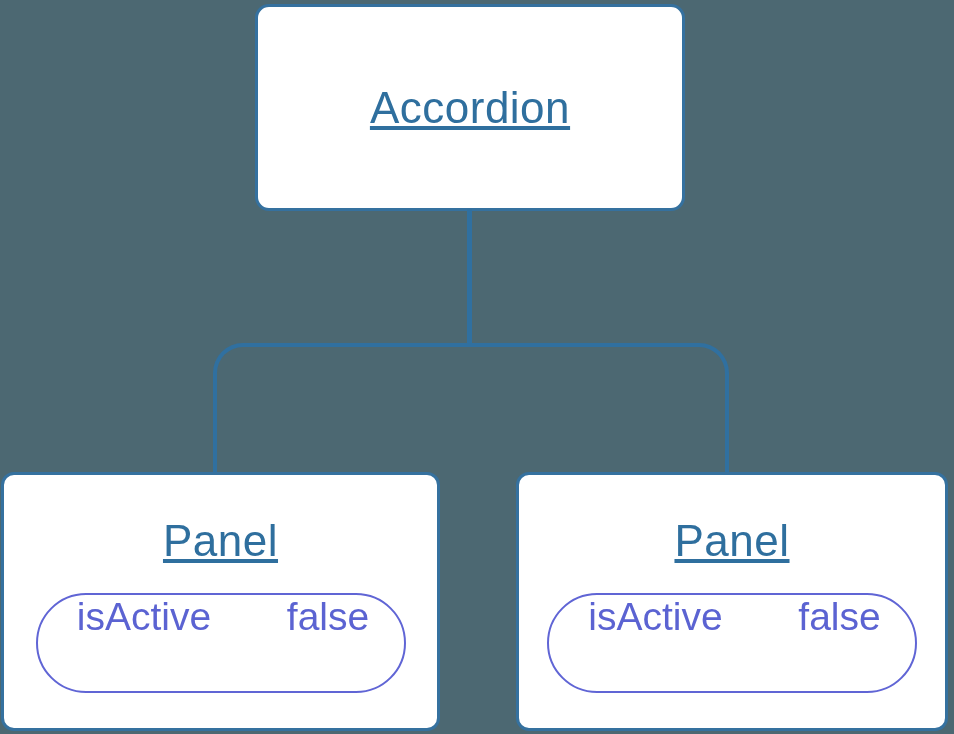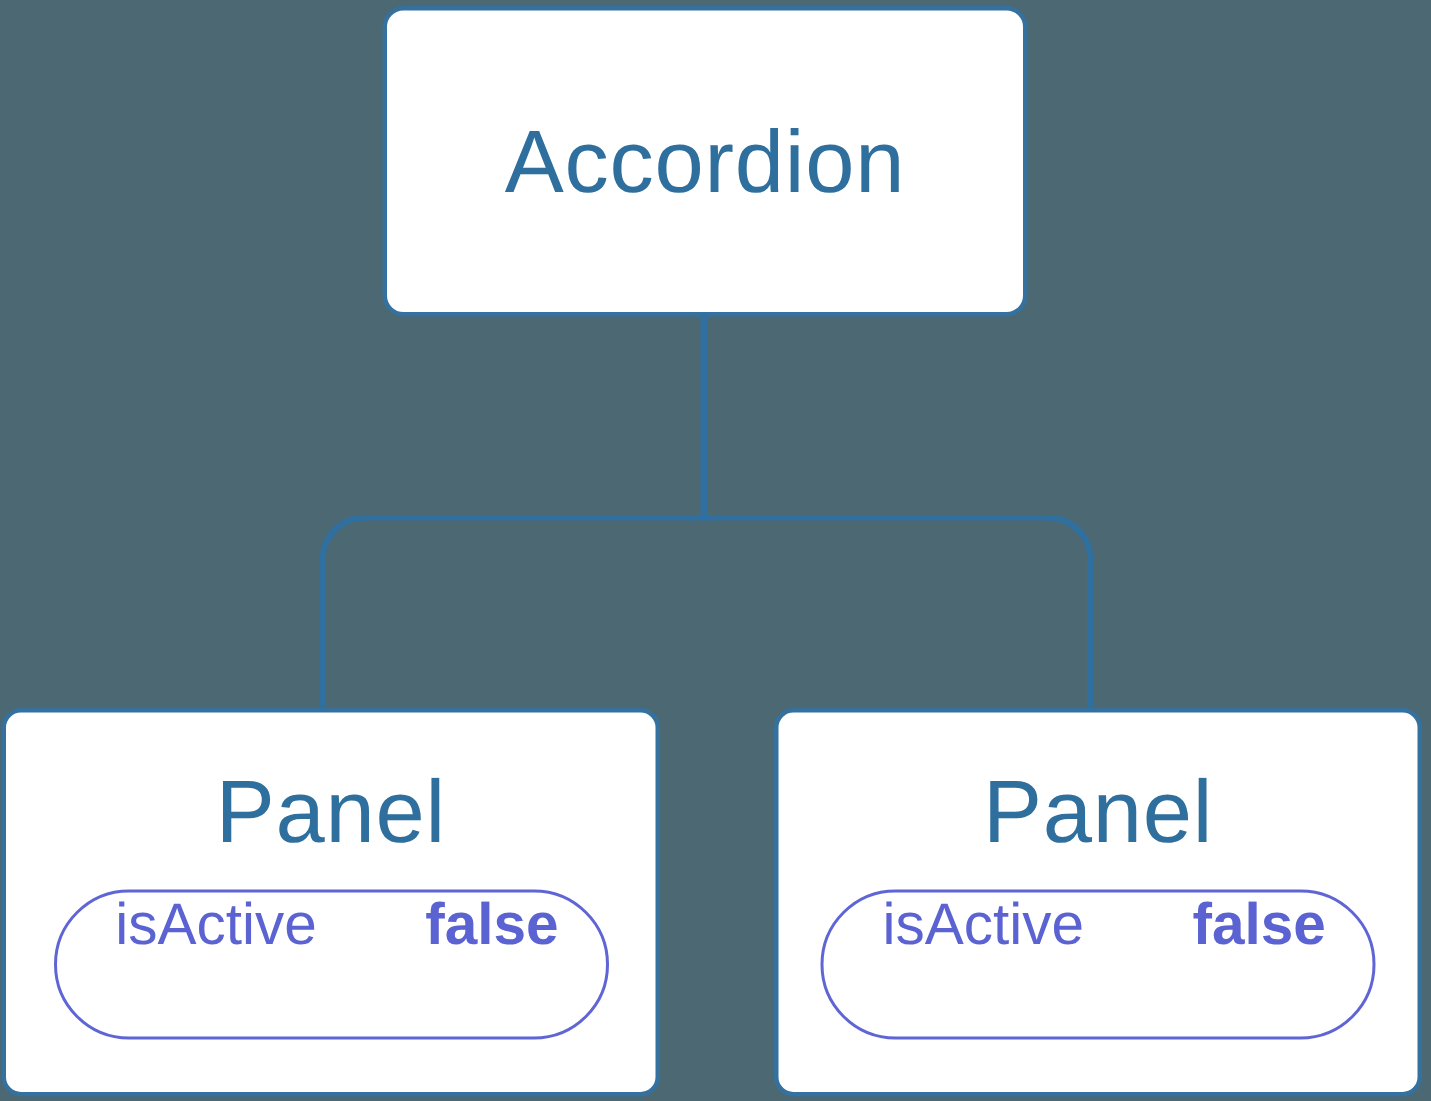--- a/index.html
+++ b/index.html
@@ -28,23 +28,24 @@
     border: 3px solid var(--node-border);
   }
   .accordion-node {
     left: 255px; top: 4px;
     width: 430px; height: 207px;
     border-radius: 14px;
     display: flex; align-items: center; justify-content: center;
   }
   .node-label {
     color: var(--node-text);
-    font-size: 59px;
+    font-size: 44px;
     font-weight: 500;
     letter-spacing: 0.5px;
+    text-decoration: underline;
   }
   .connector-stem {
     position: absolute;
     left: 467px; top: 209px;
     width: 5px; height: 138px;
     background: var(--connector);
   }
   .connector-bracket {
     position: absolute;
     left: 213px; top: 343px;
@@ -73,21 +74,21 @@
     display: flex;
     align-items: flex-start;
     overflow: hidden;
     color: var(--pill-text);
     font-size: 39px;
   }
   .pill-cell {
     display: flex; align-items: center; justify-content: center;
   }
   .pill-cell.name  { flex: 0 0 213px; }
-  .pill-cell.value { flex: 1 1 auto; font-weight: bold; }
+  .pill-cell.value { flex: 1 1 auto; }
   .pill-divider {
     flex: 0 0 2px;
     background: var(--pill-border);
   }
 </style>
 </head>
 <body>
 
 <div class="canvas">
 

